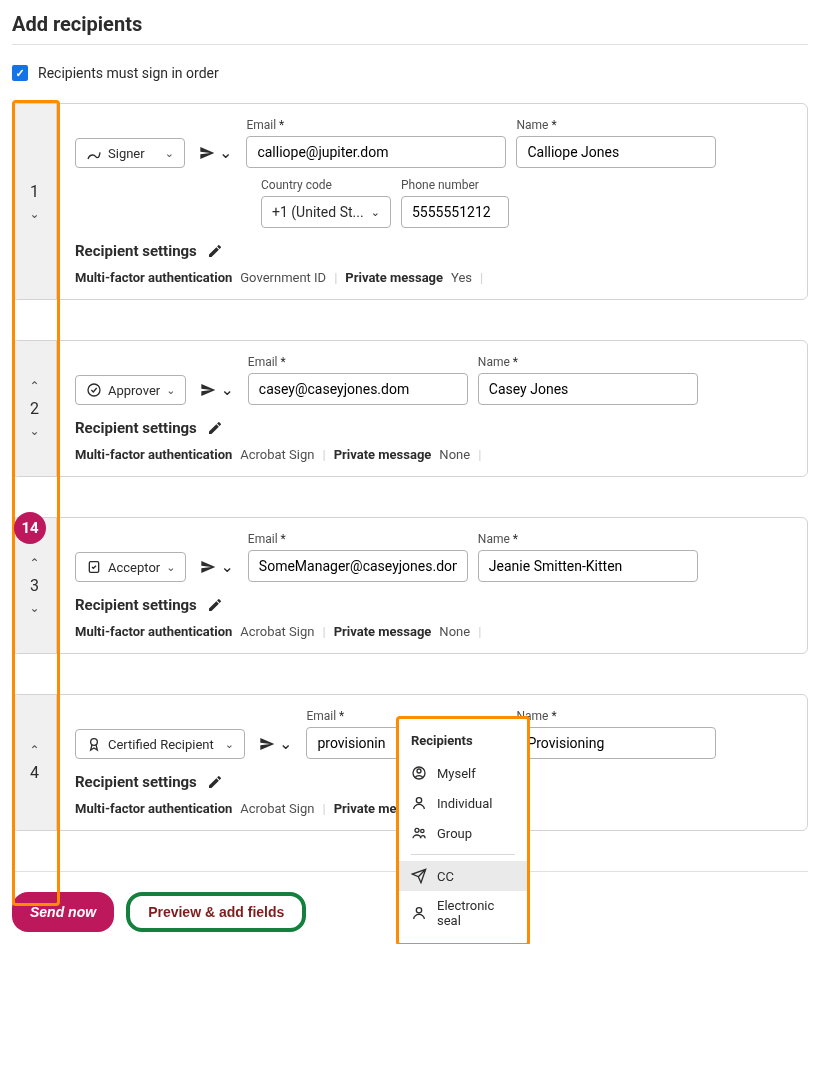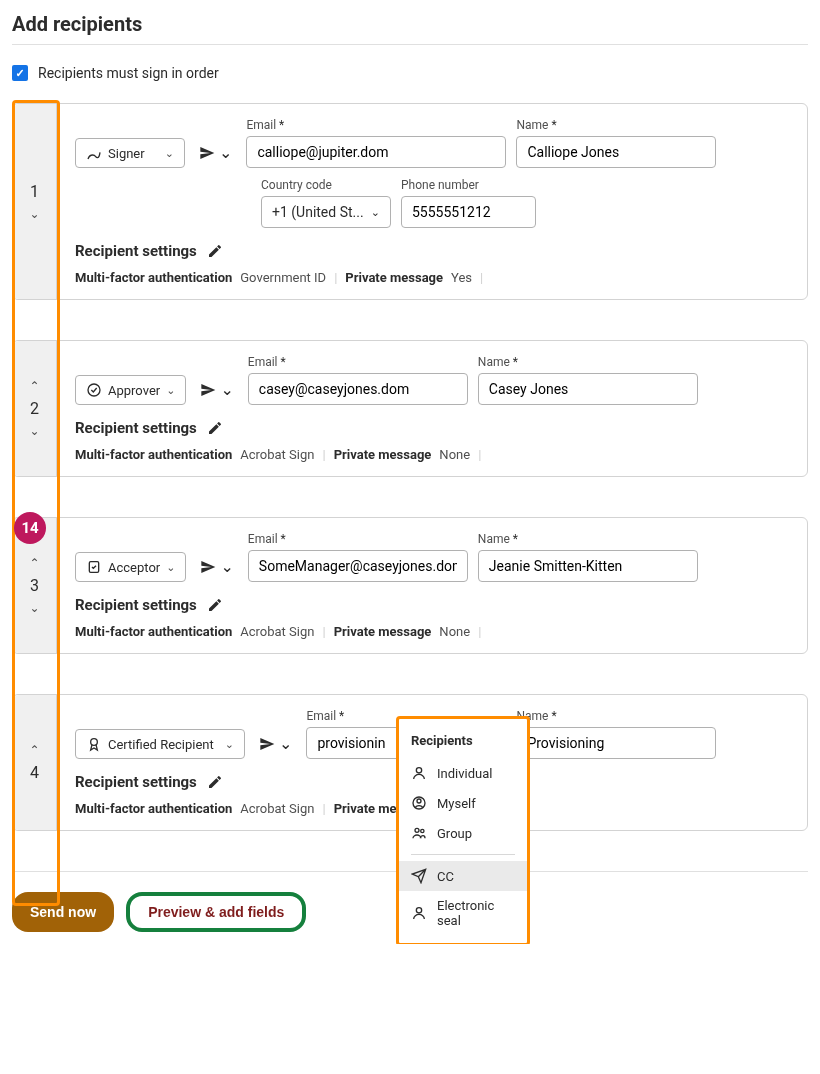--- a/index.html
+++ b/index.html
@@ -22,40 +22,40 @@
 .role-select .chevd { margin-left: auto; font-size: 11px; color: #505050; }
 .delivery { display: flex; align-items: center; gap: 4px; padding: 6px 4px; }
 .delivery svg { width: 16px; height: 16px; }
 .field-group { display: flex; flex-direction: column; gap: 4px; }
 .field-label { font-size: 12px; color: #505050; }
 .req { color: #2c2c2c; }
 .textinput { border: 1px solid #b1b1b1; border-radius: 4px; padding: 7px 10px; font-size: 14px; font-family: inherit; }
 .email-input { width: 260px; }
 .name-input { width: 200px; }
 .country-input { width: 130px; }
-.phone-input { width: 135px; }
+.phone-input { width: 108px; }
 .select-input { border: 1px solid #b1b1b1; border-radius: 4px; padding: 7px 10px; font-size: 14px; display: flex; align-items: center; }
 .select-input .sel-chev { margin-left: auto; font-size: 11px; }
 .settings-row { margin-top: 14px; display: flex; align-items: center; gap: 10px; }
 .settings-title { font-size: 15px; font-weight: 700; }
 .edit-icon { cursor: pointer; }
 .meta-row { margin-top: 10px; font-size: 13px; color: #505050; display: flex; align-items: flex-end; gap: 8px; }
 .meta-row .lbl { font-weight: 700; color: #2c2c2c; }
 .meta-sep { color: #d0d0d0; }
 .popup { position: absolute; top: 716px; left: 396px; width: 134px; border: 3px solid #ff8c00; border-radius: 4px; background: #fff; z-index: 10; padding: 8px 0; }
 .popup-title { font-weight: 700; font-size: 13px; padding: 6px 12px 10px; }
 .popup-item { display: flex; align-items: center; gap: 10px; padding: 7px 12px; font-size: 13px; cursor: pointer; }
 .popup-item.hover { background: #eaeaea; }
 .popup-sep { border-top: 1px solid #d8d8d8; margin: 6px 12px; }
 .add-btn { width: 26px; height: 26px; background: #6e6e6e; border-radius: 4px; display: flex; align-items: center; justify-content: center; color: #fff; font-size: 18px; font-weight: 700; position: absolute; left: 404px; top: 950px; cursor: pointer; }
 .cursor-hand { position: absolute; left: 402px; top: 962px; z-index: 11; }
 .badge-13 { position: absolute; left: 444px; top: 948px; width: 32px; height: 32px; background: #ff8c00; border-radius: 50%; display: flex; align-items: center; justify-content: center; color: #fff; font-weight: 700; font-size: 15px; z-index: 11; }
 .bottom-divider { border: none; border-top: 1px solid #e0e0e0; margin: 30px 0 20px; }
 .footer-btns { display: flex; gap: 12px; }
-.btn-primary { background: #a16207; color: #fff; border: none; border-radius: 16px; padding: 8px 18px; font-size: 14px; font-weight: 700; cursor: pointer; }
+.btn-primary { background: #be185d; color: #fff; border: none; border-radius: 16px; padding: 8px 18px; font-size: 14px; font-weight: 700; cursor: pointer; font-style: italic; }
 .btn-secondary { background: #fff; color: #7f1d1d; border: 4px solid #15803d; border-radius: 16px; padding: 8px 18px; font-size: 14px; font-weight: 700; cursor: pointer; }
 .icon-svg { width: 16px; height: 16px; flex-shrink: 0; }
 .row2 { display: flex; gap: 10px; margin-bottom: 6px;}
 </style>
 </head>
 <body>
 
 <h1 class="title">Add recipients</h1>
 <hr class="divider">
 
@@ -268,32 +268,32 @@
       <span class="lbl">Private mess</span>
     </div>
   </div>
 
 </div>
 
 <div class="popup">
   <div class="popup-title">Recipients</div>
   <div class="popup-item">
     <svg class="icon-svg" viewBox="0 0 24 24" fill="none" stroke="currentColor" stroke-width="2">
-        <circle cx="12" cy="8" r="4"></circle>
-        <path d="M4 21c0-4 4-7 8-7s8 3 8 7"></path>
-      </svg>
-    <span>Individual</span>
-  </div>
-  <div class="popup-item">
-    <svg class="icon-svg" viewBox="0 0 24 24" fill="none" stroke="currentColor" stroke-width="2">
         <circle cx="12" cy="12" r="9"></circle>
         <circle cx="12" cy="9" r="3"></circle>
         <path d="M6 20c1-3 4-4 6-4s5 1 6 4"></path>
       </svg>
     <span>Myself</span>
+  </div>
+  <div class="popup-item">
+    <svg class="icon-svg" viewBox="0 0 24 24" fill="none" stroke="currentColor" stroke-width="2">
+        <circle cx="12" cy="8" r="4"></circle>
+        <path d="M4 21c0-4 4-7 8-7s8 3 8 7"></path>
+      </svg>
+    <span>Individual</span>
   </div>
   <div class="popup-item">
     <svg class="icon-svg" viewBox="0 0 24 24" fill="none" stroke="currentColor" stroke-width="2">
         <circle cx="9" cy="8" r="3"></circle>
         <circle cx="17" cy="9" r="2.5"></circle>
         <path d="M3 20c0-3 3-5 6-5s6 2 6 5M14 20c0-2 2-4 4-4s3 2 3 4"></path>
       </svg>
     <span>Group</span>
   </div>
   <div class="popup-sep"></div>

